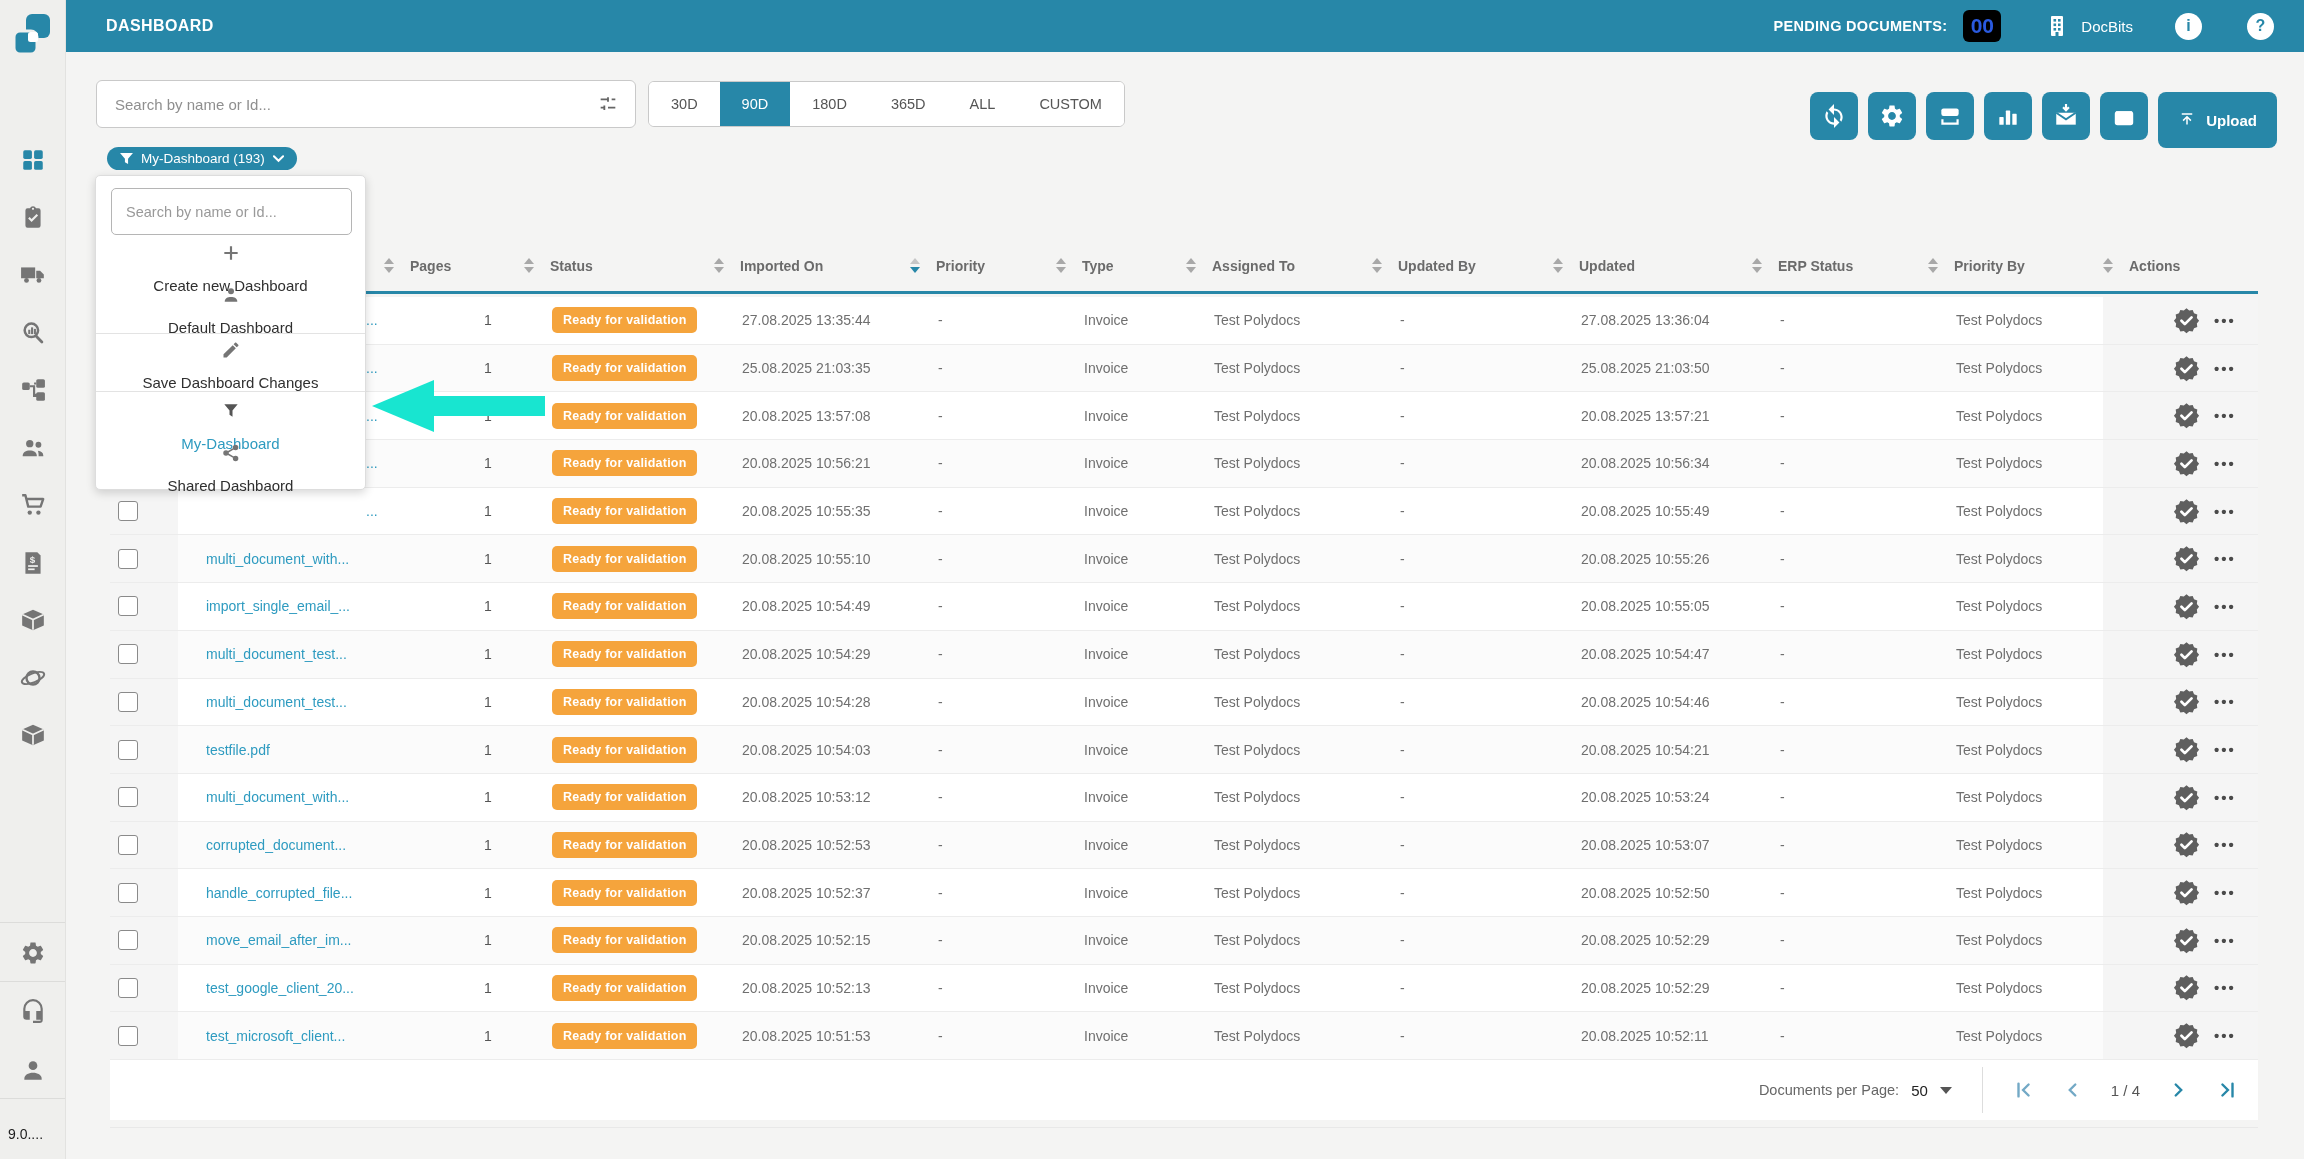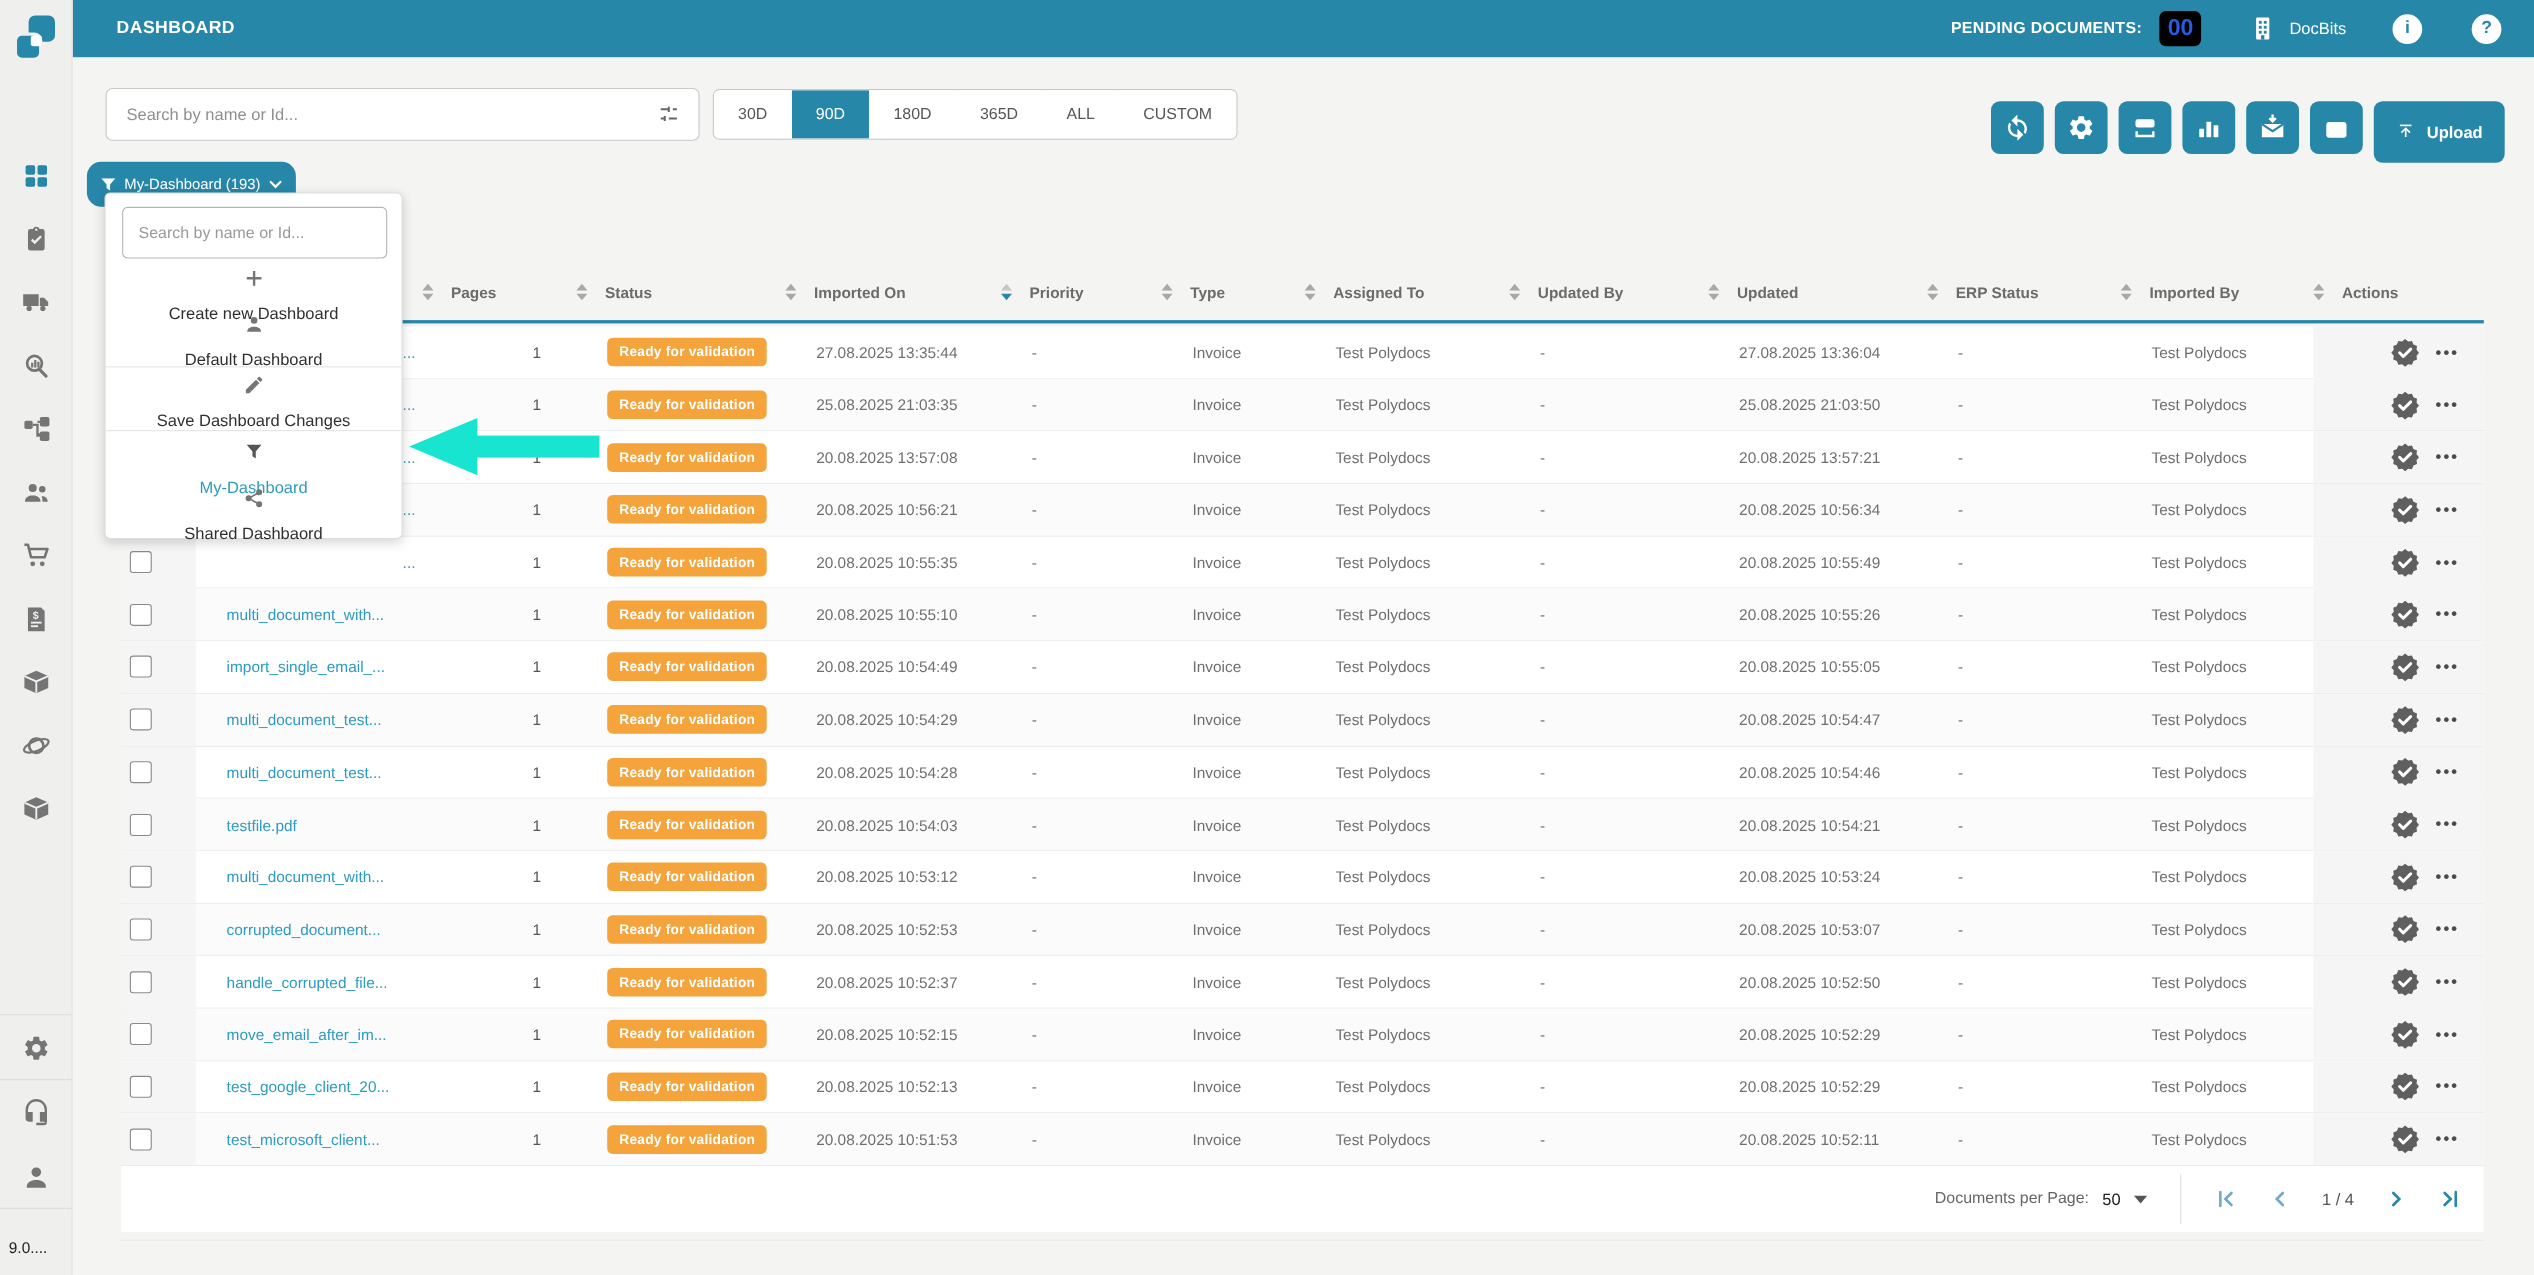--- a/index.html
+++ b/index.html
@@ -57,21 +57,21 @@
 
   .action-btns { position:absolute; top:92px; right:27px; display:flex; gap:10px; }
   .icon-btn { width:48px; height:48px; background:#2787a8; border-radius:8px; border:none; cursor:pointer;
     display:flex; align-items:center; justify-content:center; }
   .icon-btn svg { width:26px; height:26px; fill:#fff; }
   .upload-btn { height:56px; background:#2787a8; border-radius:8px; border:none; cursor:pointer;
     display:flex; align-items:center; justify-content:center; gap:10px; padding:0 20px;
     color:#fff; font-size:15px; font-weight:600; font-family:"Liberation Sans",sans-serif; }
 
   
-  .filter-pill { position:absolute; left:13px; top:147px; height:41px; border-radius:13px;
+  .filter-pill { position:absolute; left:41px; top:147px; height:23px; border-radius:13px;
     background:#2787a8; color:#fff; display:flex; align-items:center; gap:8px; padding:0 13px;
     font-size:13.5px; font-weight:500; cursor:pointer; z-index:40; }
   .dash-menu { position:absolute; left:29px; top:175px; width:271px; background:#fff;
     border:1px solid #ddd; border-radius:5px; box-shadow:0 3px 10px rgba(0,0,0,.16);
     z-index:50; padding:12px 0 4px 0; }
   .dash-menu .menu-search { margin:0 15px; width:241px; height:47px; border:1px solid #b5b5b5;
     border-radius:5px; padding:0 14px; font-size:14.5px; color:#444; outline:none;
     font-family:"Liberation Sans",sans-serif; }
   .dash-menu .menu-search::placeholder { color:#999; }
   .menu-items { list-style:none; margin-top:8px; }
@@ -472,21 +472,21 @@
           <span class="tri-up"></span>
           <span class="tri-down"></span>
         </span>
       <span>ERP Status</span>
     </div>
     <div class="th-cell">
       <span class="sort-ic">
           <span class="tri-up"></span>
           <span class="tri-down"></span>
         </span>
-      <span>Imported By</span>
+      <span>Priority By</span>
     </div>
     <div class="th-cell">
       <span class="sort-ic">
           <span class="tri-up"></span>
           <span class="tri-down"></span>
         </span>
       <span>Actions</span>
     </div>
   </div>
 

